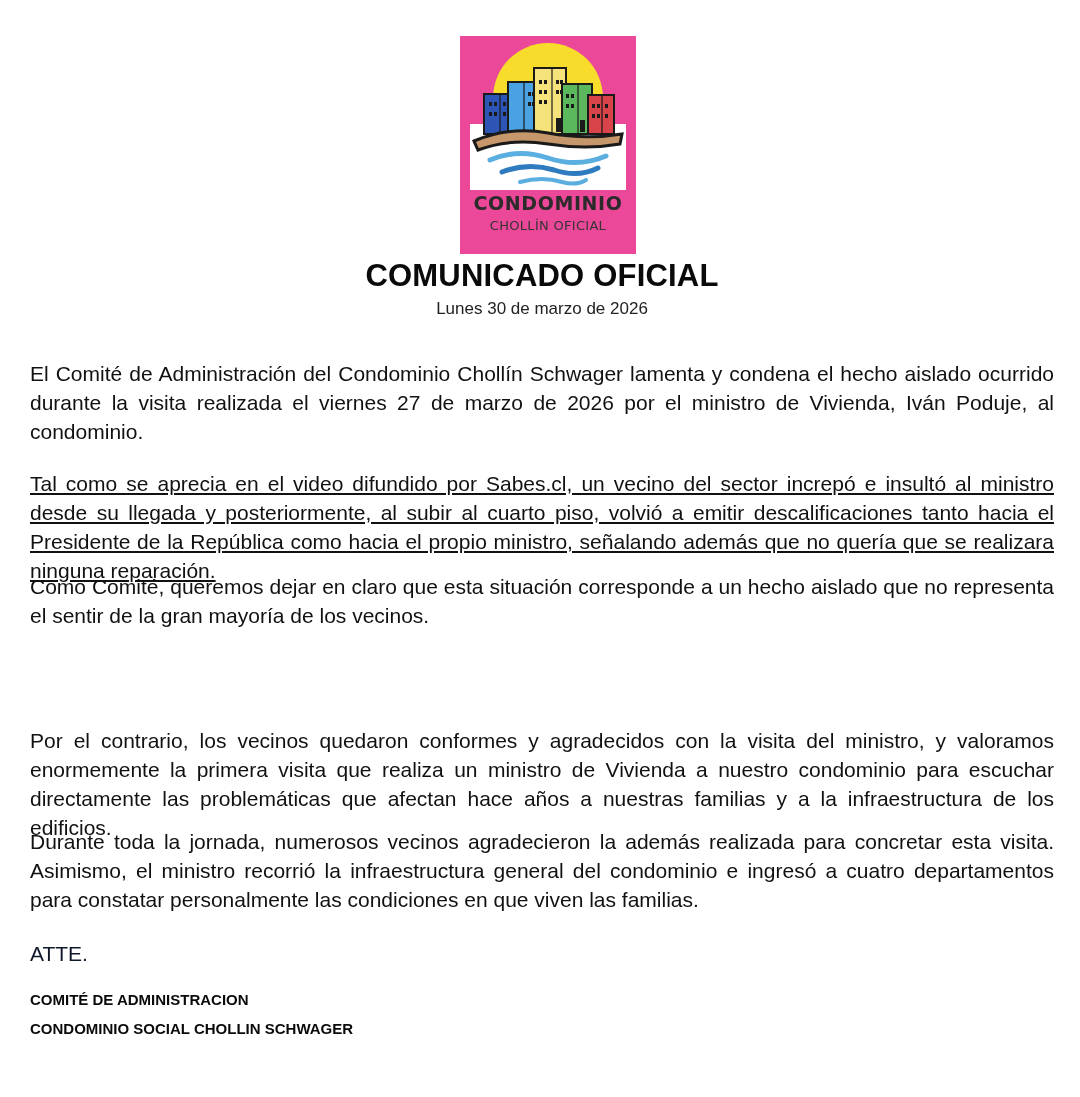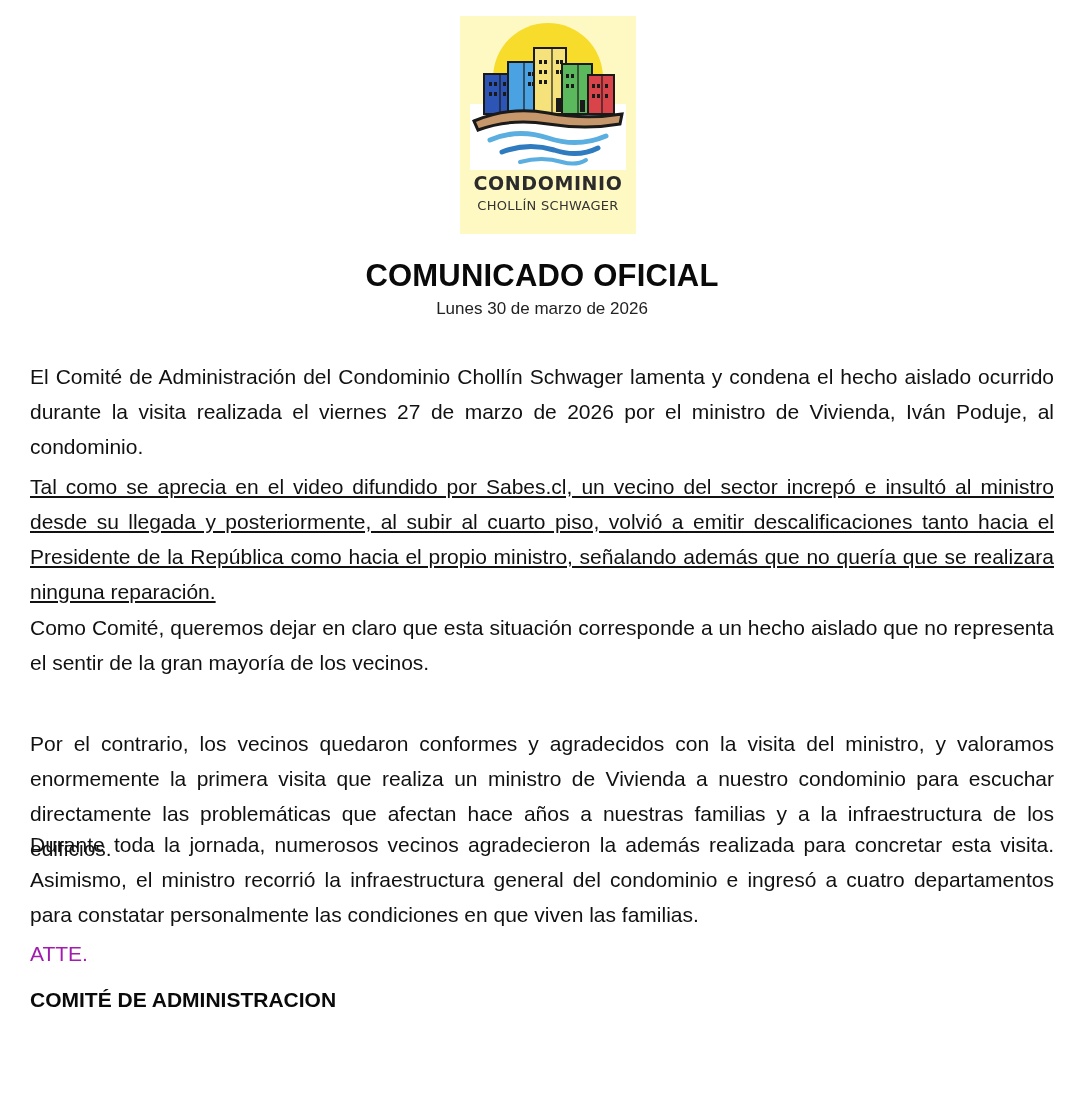--- a/index.html
+++ b/index.html
@@ -11,24 +11,24 @@
       width: 1080px;
       height: 1097px;
       position: relative;
       overflow: hidden;
       font-family: "Liberation Sans", sans-serif;
       color: #111111;
     }
     .logo-wrap {
       position: absolute;
       left: 460px;
-      top: 16px;
+      top: 36px;
       width: 176px;
       height: 218px;
-      background: #fef9c3;
+      background: #ec4899;
     }
     .logo-wrap svg {
       position: absolute;
       left: 10px;
       top: 4px;
     }
     .logo-title {
       position: absolute;
       left: 0;
       top: 156px;
@@ -69,42 +69,42 @@
       width: 1084px;
       text-align: center;
       font-size: 17px;
       color: #222222;
     }
     .body-text {
       position: absolute;
       left: 30px;
       width: 1024px;
       font-size: 21px;
-      line-height: 35px;
+      line-height: 29px;
       text-align: justify;
       color: #111111;
     }
     .p1 { top: 359px; }
     .p2 { top: 469px; text-decoration: underline; }
-    .p3 { top: 610px; }
+    .p3 { top: 572px; }
     .p4 { top: 726px; }
     .p5 { top: 827px; }
     .closing {
       position: absolute;
       left: 30px;
       top: 939px;
       font-size: 21px;
       line-height: 29px;
-      color: #a21caf;
+      color: #0f172a;
     }
     .signature {
       position: absolute;
       left: 30px;
       top: 985px;
-      font-size: 21px;
+      font-size: 15px;
       line-height: 29px;
       font-weight: bold;
       color: #0a0a0a;
     }
     .signature div { white-space: nowrap; }
   </style>
 </head>
 <body>
 
 <div class="logo-wrap">
@@ -165,29 +165,30 @@
         <rect x="135" y="74" width="3" height="4"></rect>
     </g>
 
     <path d="M4 101 Q 40 86 78 93 Q 116 100 152 94 L 150 104 Q 116 110 78 104 Q 40 98 8 110 Z" fill="#c6976a" stroke="#1a1a1a" stroke-width="3"></path>
 
     <path d="M20 120 Q 48 108 78 118 Q 108 128 136 116" fill="none" stroke="#5aaee0" stroke-width="5" stroke-linecap="round"></path>
     <path d="M32 132 Q 58 122 84 130 Q 108 138 128 128" fill="none" stroke="#2f7bbf" stroke-width="5" stroke-linecap="round"></path>
     <path d="M50 142 Q 72 136 92 142 Q 106 146 116 140" fill="none" stroke="#5aaee0" stroke-width="4" stroke-linecap="round"></path>
   </svg>
   <div class="logo-title">CONDOMINIO</div>
-  <div class="logo-sub">CHOLLÍN SCHWAGER</div>
+  <div class="logo-sub">CHOLLÍN OFICIAL</div>
 </div>
 
 <div class="doc-title">COMUNICADO OFICIAL</div>
 <div class="doc-date">Lunes 30 de marzo de 2026</div>
 
 <div class="body-text p1">El Comité de Administración del Condominio Chollín Schwager lamenta y condena el hecho aislado ocurrido durante la visita realizada el viernes 27 de marzo de 2026 por el ministro de Vivienda, Iván Poduje, al condominio.</div>
 <div class="body-text p2">Tal como se aprecia en el video difundido por Sabes.cl, un vecino del sector increpó e insultó al ministro desde su llegada y posteriormente, al subir al cuarto piso, volvió a emitir descalificaciones tanto hacia el Presidente de la República como hacia el propio ministro, señalando además que no quería que se realizara ninguna reparación.</div>
 <div class="body-text p3">Como Comité, queremos dejar en claro que esta situación corresponde a un hecho aislado que no representa el sentir de la gran mayoría de los vecinos.</div>
 <div class="body-text p4">Por el contrario, los vecinos quedaron conformes y agradecidos con la visita del ministro, y valoramos enormemente la primera visita que realiza un ministro de Vivienda a nuestro condominio para escuchar directamente las problemáticas que afectan hace años a nuestras familias y a la infraestructura de los edificios.</div>
 <div class="body-text p5">Durante toda la jornada, numerosos vecinos agradecieron la además realizada para concretar esta visita. Asimismo, el ministro recorrió la infraestructura general del condominio e ingresó a cuatro departamentos para constatar personalmente las condiciones en que viven las familias.</div>
 
 <div class="closing">ATTE.</div>
 
 <div class="signature">
   <div>COMITÉ DE ADMINISTRACION</div>
+  <div>CONDOMINIO SOCIAL CHOLLIN SCHWAGER</div>
 </div>
 
 </body></html>

